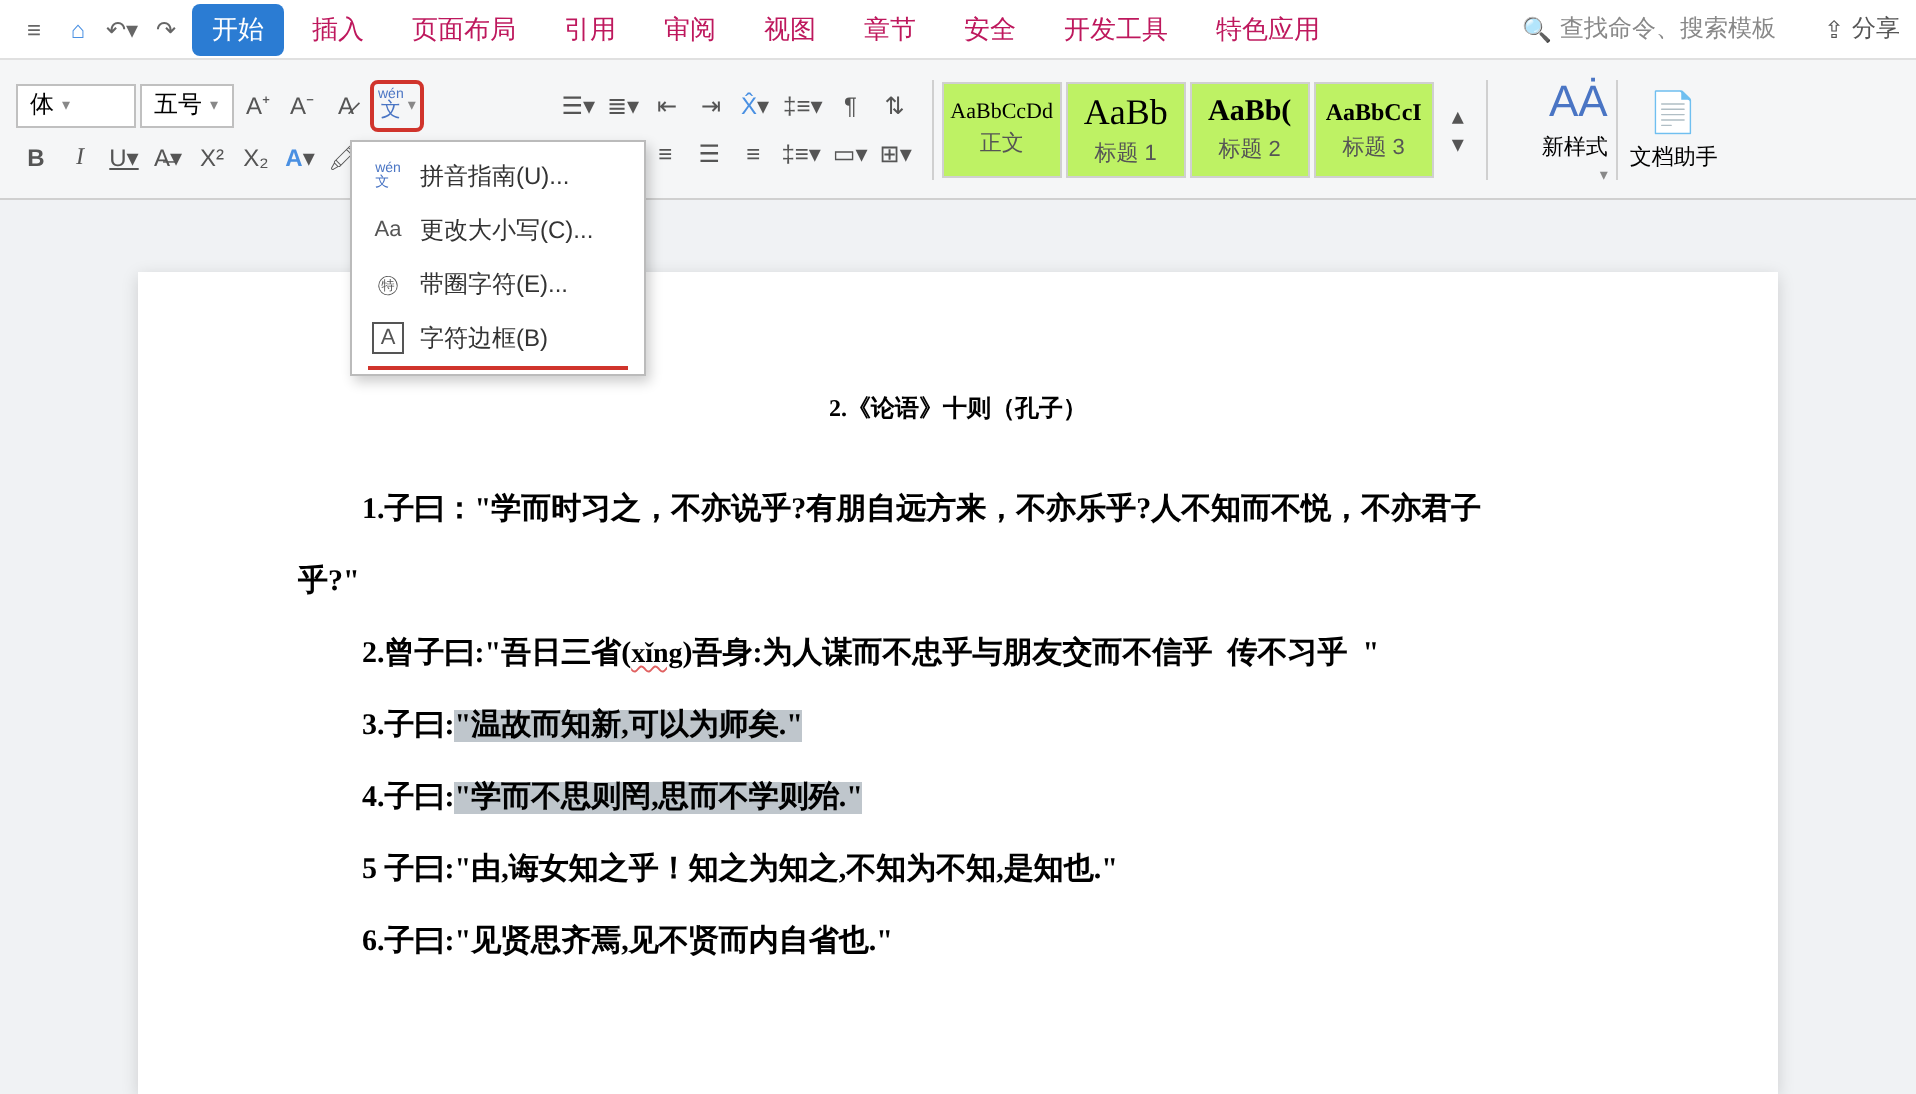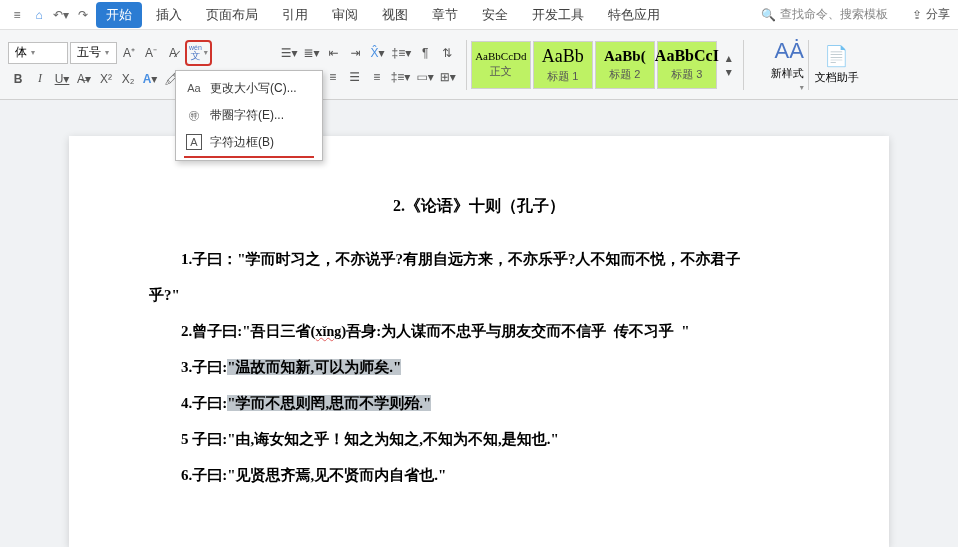--- a/index.html
+++ b/index.html
@@ -1,21 +1,21 @@
 <!DOCTYPE html>
 <html><head>
 <meta charset="utf-8">
 <style>
   * { margin: 0; padding: 0; box-sizing: border-box; }
   body { font-family: "Microsoft YaHei", Arial, sans-serif; font-size: 12px; background: #fff; width: 958px; height: 547px; overflow: hidden; position: relative; }
   
   .menu-bar { display: flex; align-items: center; height: 30px; background: #fff; border-bottom: 1px solid #e0e0e0; padding: 0 8px; gap: 4px; }
   .menu-icon { width: 18px; height: 18px; display: flex; align-items: center; justify-content: center; color: #666; cursor: pointer; }
   .menu-icon.blue { color: #4a90e2; }
-  .tab { padding: 4px 10px; cursor: pointer; font-size: 13px; color: #404040; }
+  .tab { padding: 4px 10px; cursor: pointer; font-size: 13px; color: #be185d; }
   .tab.active { background: #2b7cd3; color: #fff; border-radius: 4px; text-align: center; }
   .spacer { flex: 1; }
   .search-area { display: flex; align-items: center; gap: 4px; color: #888; font-size: 12px; cursor: text; }
   .share-btn { display: flex; align-items: center; gap: 4px; color: #555; cursor: pointer; margin-left: 20px; }
   
   .toolbar { display: flex; align-items: center; height: 70px; background: #f5f6f7; border-bottom: 1px solid #d0d0d0; padding: 0 4px; position: relative; }
   .tb-group { display: flex; flex-direction: column; gap: 2px; padding: 2px 4px; }
   .tb-row { display: flex; align-items: center; gap: 2px; }
   .tb-btn { min-width: 20px; height: 22px; display: flex; align-items: center; justify-content: center; cursor: pointer; color: #555; font-size: 12px; padding: 0 2px; }
   .tb-dropdown { display: flex; align-items: center; border: 1px solid #c0c0c0; background: #fff; height: 22px; padding: 0 4px 0 6px; cursor: pointer; gap: 4px; font-size: 12px; }
@@ -35,21 +35,21 @@
   .style-box { width: 60px; height: 48px; border: 1px solid #d0d0d0; background: #bef264; display: flex; flex-direction: column; align-items: center; justify-content: center; cursor: pointer; font-size: 11px; }
   .style-preview { font-family: serif; }
   .style-label { font-size: 11px; color: #555; margin-top: 2px; }
   .new-style { display: flex; flex-direction: column; align-items: flex-end; justify-content: center; width: 56px; cursor: pointer; gap: 2px; }
   .doc-assist { display: flex; flex-direction: column; align-items: center; justify-content: center; width: 48px; cursor: pointer; gap: 2px; }
   
   .document-area { background: #f0f2f4; height: 447px; padding-top: 36px; display: flex; justify-content: center; position: relative; }
   .page { width: 820px; background: #fff; box-shadow: 0 2px 8px rgba(0,0,0,0.15); padding: 60px 80px 40px 80px; position: relative; }
   .floating-tag { position: absolute; left: 102px; top: 260px; display: flex; align-items: center; gap: 4px; color: #4a90e2; font-size: 14px; }
   
-  .doc-title { text-align: center; font-size: 16px; font-weight: bold; font-family: SimSun, serif; margin-bottom: 24px; }
+  .doc-title { text-align: center; font-size: 12px; font-weight: bold; font-family: SimSun, serif; margin-bottom: 24px; }
   .doc-para { font-size: 15px; font-family: SimSun, serif; line-height: 2.4; text-indent: 0; margin-bottom: 0; color: #000; font-weight: bold; }
   .doc-para .indent { display: inline-block; width: 32px; }
   .doc-para.no-indent { text-indent: 0; }
   .highlight { background: #bfc6cc; }
   .pinyin { font-size: 14px; }
   .red-wave { text-decoration: underline wavy #e06060; text-decoration-thickness: 1px; }
   
   .color-swatch { width: 12px; height: 3px; }
 </style>
 </head>
@@ -99,20 +99,26 @@
         <div class="phonetic-btn">
           <div class="phonetic-glyph">
               <div style="font-size:7px">wén</div>
               <div>文</div>
             </div>
           <span class="chevron">▾</span>
         </div>
 
         <div class="dropdown-menu">
           <div class="menu-item">
+            <span class="mi-icon">
+                <span style="font-size:7px;line-height:1;color:#4a75c4">wén<br>文</span>
+              </span>
+            <span>拼音指南(U)...</span>
+          </div>
+          <div class="menu-item">
             <span class="mi-icon">Aa</span>
             <span>更改大小写(C)...</span>
           </div>
           <div class="menu-item">
             <span class="mi-icon">㊕</span>
             <span>带圈字符(E)...</span>
           </div>
           <div class="menu-item">
             <span class="mi-icon" style="border:1px solid #555">A</span>
             <span>字符边框(B)</span>
@@ -167,21 +173,21 @@
     </div>
     <div class="style-box">
       <span class="style-preview" style="font-size:18px;font-weight:normal">AaBb</span>
       <span class="style-label">标题 1</span>
     </div>
     <div class="style-box">
       <span class="style-preview" style="font-size:15px;font-weight:bold">AaBb(</span>
       <span class="style-label">标题 2</span>
     </div>
     <div class="style-box">
-      <span class="style-preview" style="font-size:16px;font-weight:bold">AaBbCcI</span>
+      <span class="style-preview" style="font-size:12px;font-weight:bold">AaBbCcI</span>
       <span class="style-label">标题 3</span>
     </div>
     <span class="tb-btn" style="flex-direction:column;height:48px;width:14px">▴<br>▾</span>
   </div>
 
   <div class="divider"></div>
 
   <div class="new-style">
     <span style="font-size:22px;color:#4a75c4">AȦ</span>
     <span style="font-size:11px">新样式</span>

